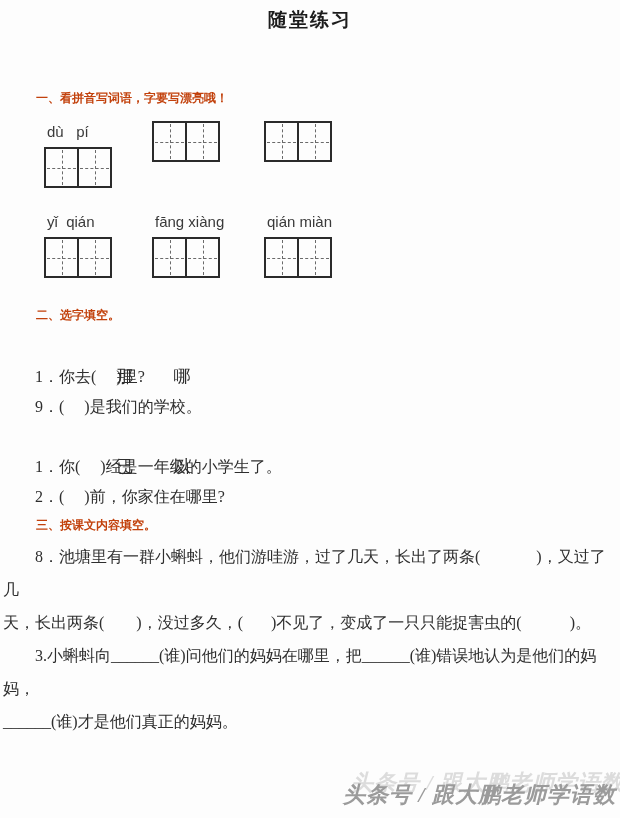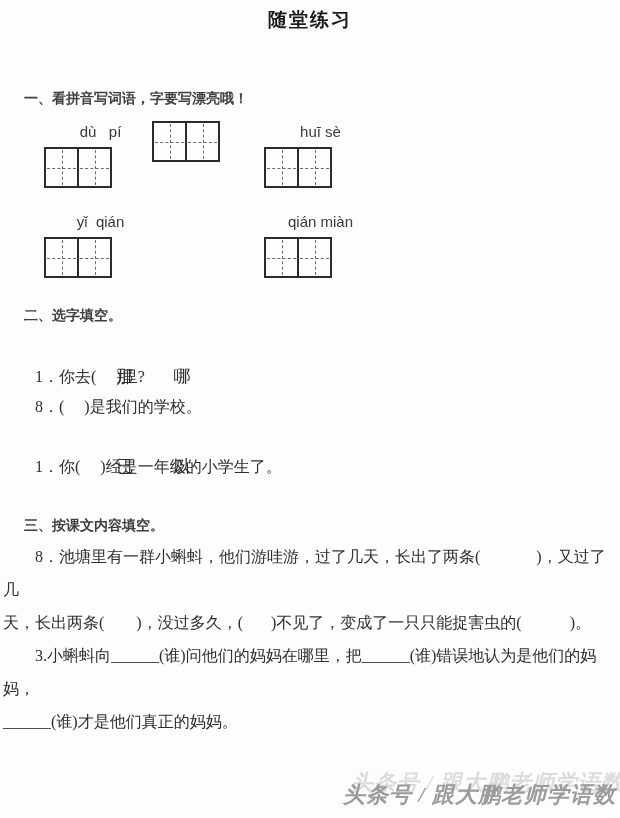--- a/index.html
+++ b/index.html
@@ -15,31 +15,31 @@
   }
   .title {
     position:absolute; top:8px; left:0; right:0;
     text-align:center;
     font-family:"Liberation Sans", sans-serif;
     font-weight:bold; font-size:19px; line-height:24px;
     color:#1c1c1c; letter-spacing:2px;
     white-space:pre-wrap;
   }
   .sec-heading {
-    position:absolute; left:24px;
+    position:absolute; left:36px;
     font-family:"Liberation Sans", sans-serif;
-    font-weight:bold; font-size:14px; line-height:24px;
-    color:#404040; white-space:pre-wrap;
+    font-weight:bold; font-size:12px; line-height:24px;
+    color:#c2410c; white-space:pre-wrap;
   }
   .h1 { top:86px; }
   .h2 { top:303px; }
   .h3 { top:513px; }
 
   
-  .tzg { position:absolute; width:110px;text-align:center; }
+  .tzg { position:absolute; width:110px; }
   .tzg .pinyin {
     font-size:15px; line-height:22px; height:26px;
     padding-left:3px; color:#3a3a3a; white-space:pre;
     font-family:"Liberation Sans", sans-serif;
   }
   .tzg .grid {
     width:68px; height:41px;
     border:2px solid #2b2b2b;
     display:flex;
   }
@@ -96,54 +96,61 @@
       <div class="cell"></div>
     </div>
   </div>
   <div class="tzg" style="left:152px; top:121px;">
     <div class="grid">
       <div class="cell"></div>
       <div class="cell"></div>
     </div>
   </div>
   <div class="tzg" style="left:264px; top:121px;">
-    <div class="pinyin">huī sè</div>
     <div class="grid">
       <div class="cell"></div>
       <div class="cell"></div>
     </div>
   </div>
 
   <div class="tzg" style="left:44px; top:211px;">
     <div class="pinyin">yǐ  qián</div>
+    <div class="grid">
+      <div class="cell"></div>
+      <div class="cell"></div>
+    </div>
+  </div>
+  <div class="tzg" style="left:152px; top:211px;">
+    <div class="pinyin">fāng xiàng</div>
     <div class="grid">
       <div class="cell"></div>
       <div class="cell"></div>
     </div>
   </div>
   <div class="tzg" style="left:264px; top:211px;">
     <div class="pinyin">qián miàn</div>
     <div class="grid">
       <div class="cell"></div>
       <div class="cell"></div>
     </div>
   </div>
 
   <div class="sec-heading h2">二、选字填空。</div>
 
   <div class="s2-body">
     <div class="s2-line choice-line">
       <span class="choice-first">那</span><span>哪</span>
     </div>
     <div class="s2-line s2-q">1．你去(     )里?</div>
-    <div class="s2-line s2-q">8．(     )是我们的学校。</div>
+    <div class="s2-line s2-q">9．(     )是我们的学校。</div>
     <div class="s2-line choice-line">
       <span class="choice-first">已</span><span>以</span>
     </div>
     <div class="s2-line s2-q">1．你(     )经是一年级的小学生了。</div>
+    <div class="s2-line s2-q">2．(     )前，你家住在哪里?</div>
   </div>
 
   <div class="sec-heading h3">三、按课文内容填空。</div>
 
   <div class="s3-body">
     <p>8．池塘里有一群小蝌蚪，他们游哇游，过了几天，长出了两条(              )，又过了几
 天，长出两条(        )，没过多久，(       )不见了，变成了一只只能捉害虫的(            )。</p>
     <p>3.小蝌蚪向______(谁)问他们的妈妈在哪里，把______(谁)错误地认为是他们的妈妈，
 ______(谁)才是他们真正的妈妈。</p>
 

